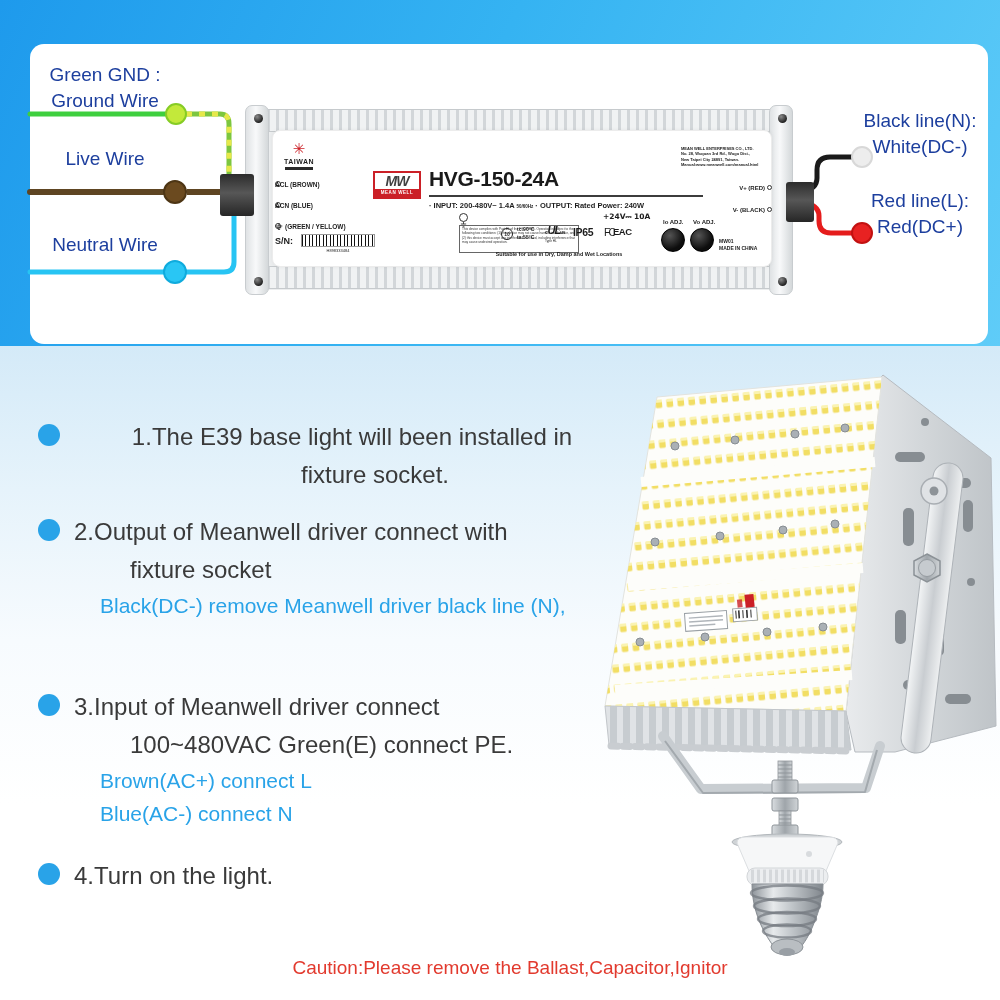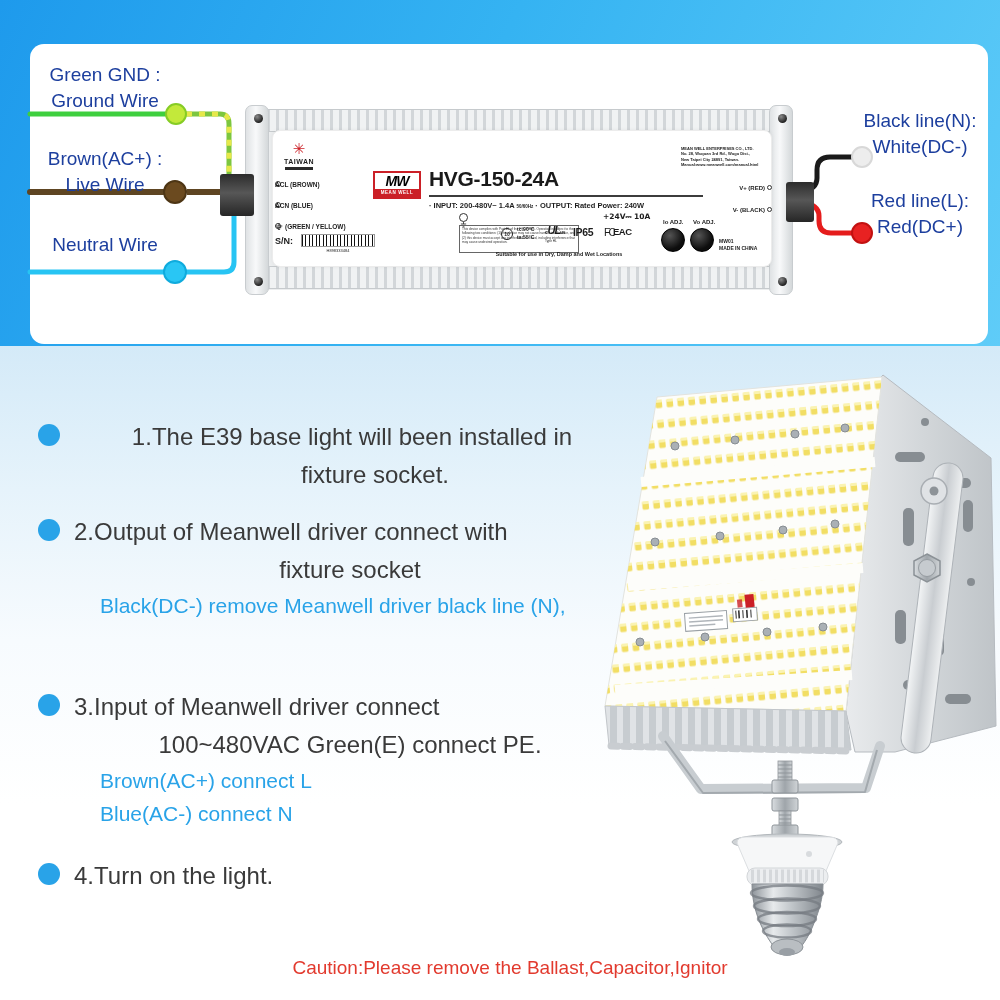--- a/index.html
+++ b/index.html
@@ -47,21 +47,21 @@
   .circ { display:inline-block; width:6px; height:6px; border:1px solid #333; border-radius:50%;
           margin-right:3px; vertical-align:middle; }
   .sn-label { left:2px; top:105px; font-size:9px; font-weight:bold; }
   .barcode { left:28px; top:103px; width:74px; height:13px;
              background:repeating-linear-gradient(90deg,#111 0 1px,#fff 1px 3px,#111 3px 4px,#fff 4px 7px);
              border:1px solid #999; }
   .sn-num { left:28px; top:117px; width:74px; text-align:center; font-size:4px; }
 
   .mw-logo { left:100px; top:40px; width:48px; height:28px; border:2px solid #cb2027; background:#fff; }
   .mw-mw { left:0; top:0; width:44px; text-align:center; font-size:14px; font-weight:900;
-           font-style:italic; color:#000000; letter-spacing:-1px; line-height:16px; }
+           font-style:italic; color:#404040; letter-spacing:-1px; line-height:16px; }
   .mw-bar { left:0; bottom:0; width:44px; height:8px; background:#cb2027; color:#fff;
             font-size:4.5px; font-weight:bold; text-align:center; line-height:8px; letter-spacing:.6px; }
   .model { left:156px; top:36px; font-size:21px; font-weight:600; letter-spacing:-.3px; color:#1a1a1a; }
   .model-rule { left:156px; top:64px; width:274px; height:2px; background:#3c3c3c; }
   .specline { left:156px; top:70px; width:290px; font-size:7.5px; font-weight:bold; white-space:nowrap; }
   .specline .hz { font-size:4.5px; font-weight:bold; }
   .out2 { left:330px; top:81px; font-size:7.5px; font-weight:bold; font-family:"DejaVu Sans",sans-serif;text-align:right; }
   .gnd-circ { left:186px; top:82px; width:9px; height:9px; border:1px solid #333; border-radius:50%;
               text-align:center; }
   .fccbox { left:186px; top:94px; width:120px; height:28px; border:1px solid #666;
@@ -84,21 +84,21 @@
   .adjlbl { top:88px; font-size:6px; font-weight:bold; }
   .knob { top:97px; width:24px; height:24px; border-radius:50%;
           background:radial-gradient(circle at 35% 30%,#555,#0d0d0d 65%); border:1px solid #000; }
   .made { left:446px; top:107px; font-size:5px; font-weight:bold; line-height:1.4; }
 
   
   .instr { position:absolute; left:30px; width:600px; z-index:2; color:#3a3a3a; font-size:24px; }
   .bullet { position:absolute; left:8px; top:6px; width:22px; height:22px; border-radius:50%;
             background:#29a3e8; }
   .iline { margin-left:44px; line-height:38px; white-space:nowrap; }
-  .iline.ind1 { margin-left:90px; } .iline.ind2 { margin-left:40px;text-align:center; }
+  .iline.ind1 { margin-left:90px; } .iline.ind2 { margin-left:100px; }
   .sline { margin-left:70px; line-height:33px; color:#29a3e8; font-size:21px; white-space:nowrap; }
   .caution { position:absolute; left:240px; top:957px; width:540px; text-align:center;
              font-size:19px; color:#e23a2e; z-index:2; white-space:nowrap; }
 
   .fixture { position:absolute; left:595px; top:360px; z-index:1; }
 </style>
 </head>
 <body>
 
 <div class="frame"></div>
@@ -137,21 +137,20 @@
   <path d="M800 202 Q819 204 819 216 V221 Q819 233 831 233 H852" stroke="#e51c1c" stroke-width="5" fill="none"></path>
   <path d="M873 233 H986" stroke="url(#fadeRed)" stroke-width="4" fill="none"></path>
   <circle cx="862" cy="233" r="10" fill="#e82222" stroke="#c21111" stroke-width="2"></circle>
 </svg>
 
 <div class="wire-label" style="left:30px; top:62px; width:150px;">
   <div>Green GND :</div>
   <div>Ground Wire</div>
 </div>
 <div class="wire-label" style="left:25px; top:146px; width:160px;">
-  <div>Brown(AC+)  :</div>
   <div>Live Wire</div>
 </div>
 <div class="wire-label" style="left:20px; top:232px; width:170px;">
   <div>Neutral Wire</div>
 </div>
 <div class="wire-label" style="left:845px; top:108px; width:150px;">
   <div>Black line(N):</div>
   <div>White(DC-)</div>
 </div>
 <div class="wire-label" style="left:850px; top:188px; width:140px;">

